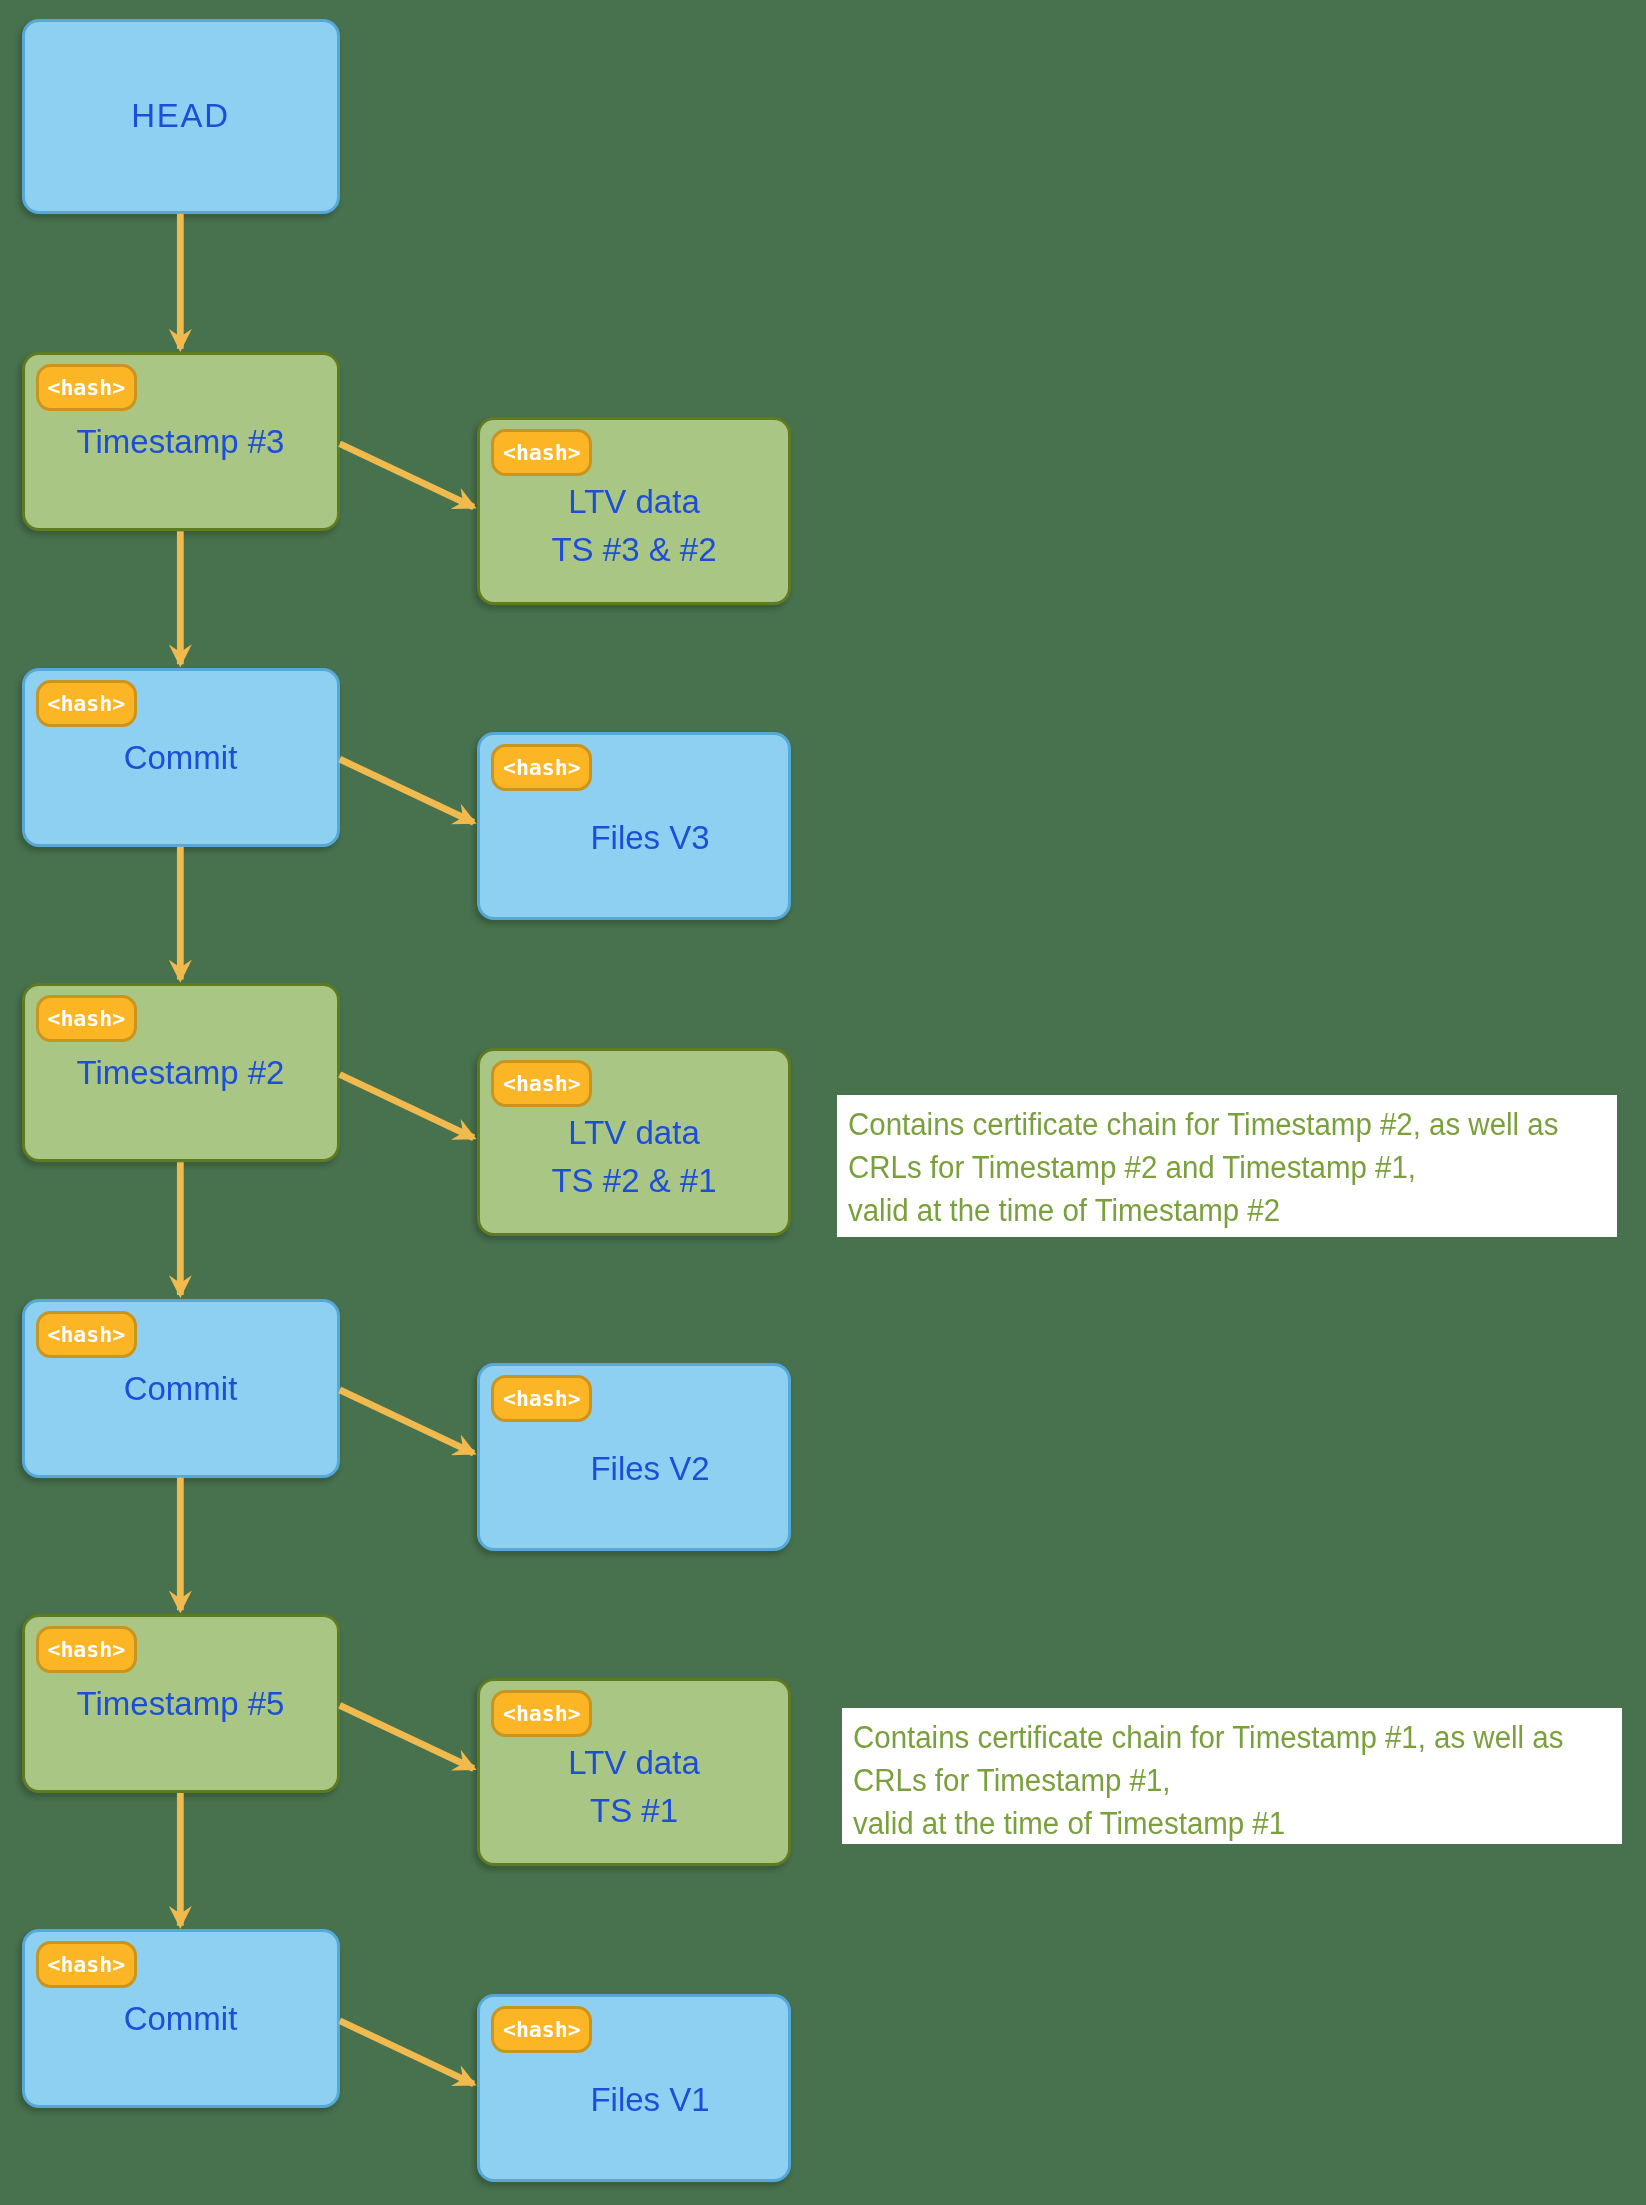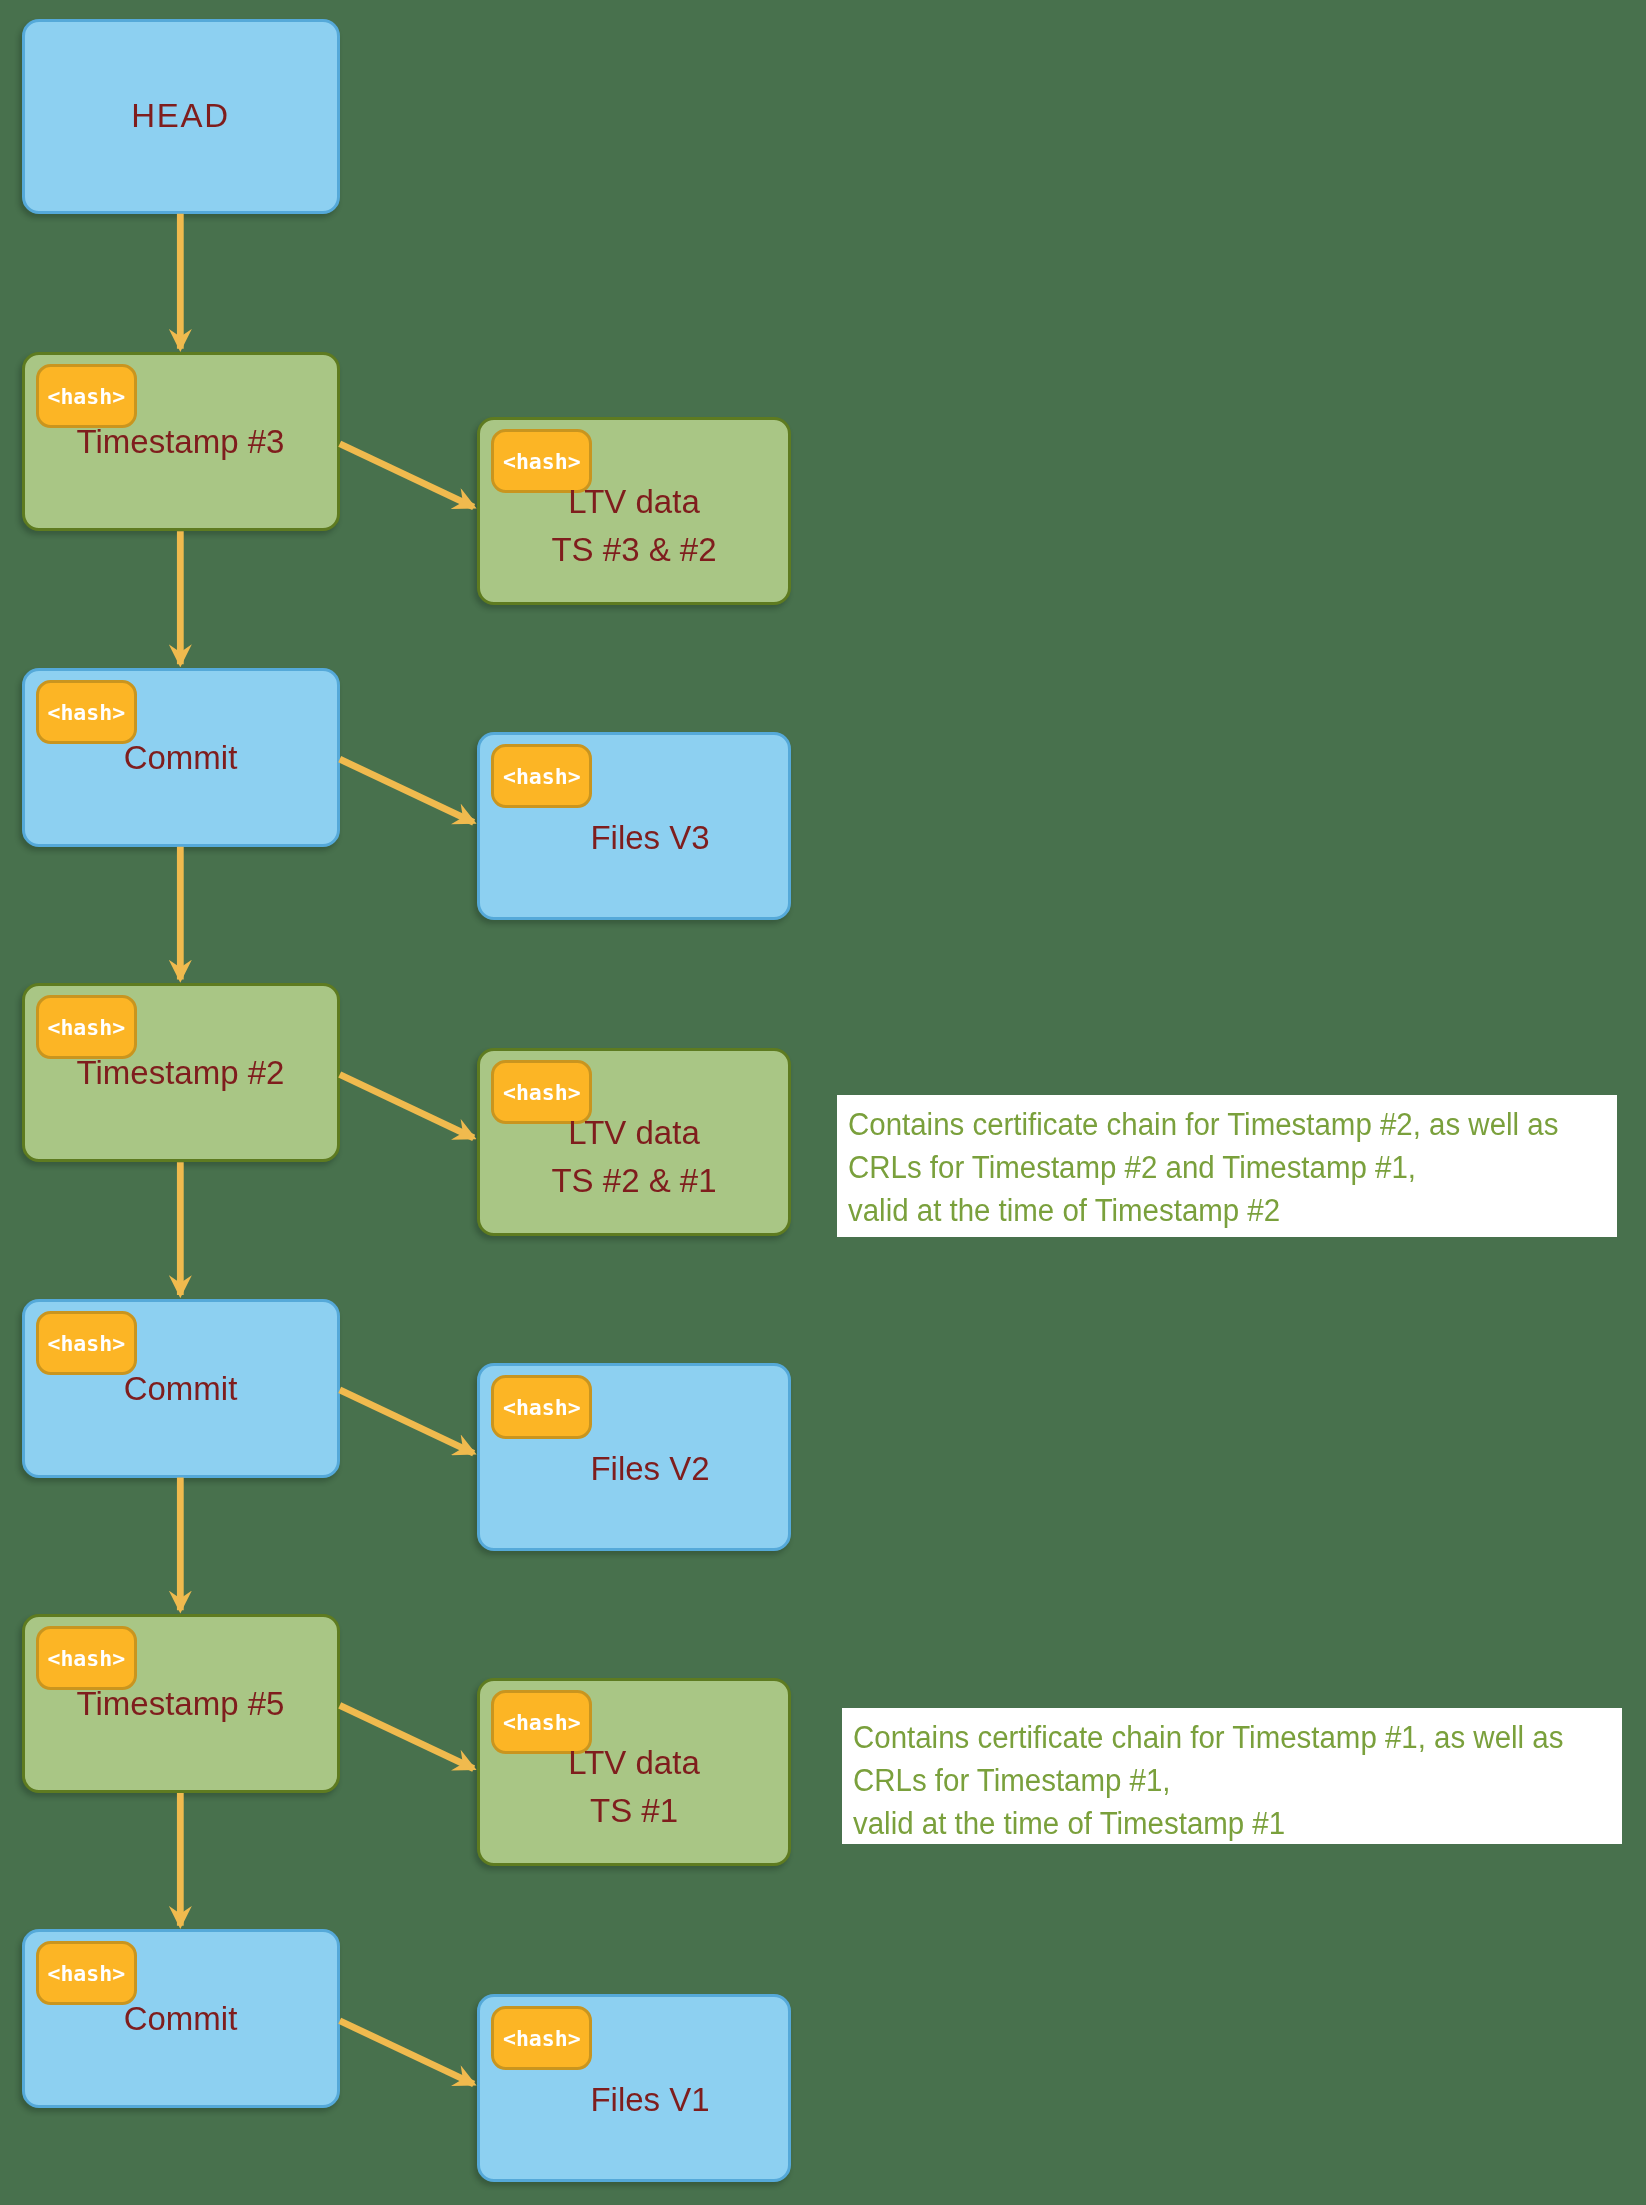--- a/index.html
+++ b/index.html
@@ -18,21 +18,21 @@
     border-radius: 17px;
     box-shadow: -2.3px 4px 5.7px rgba(20,40,25,0.30);
     box-sizing: border-box;
   }
   .box.blue  { background: #8dd0f1; border: 3.4px solid #55a9d9; }
   .box.green { background: #a9c685; border: 3.4px solid #5e7b20; }
 
   .badge {
     position: absolute;
     left: 11.3px; top: 9px;
-    width: 101px; height: 64px;
+    width: 101px; height: 47px;
     background: #fcb525;
     border: 3.4px solid #c9951f;
     border-radius: 14.7px;
     box-sizing: border-box;
     display: flex;
     align-items: center;
     justify-content: center;
   }
   .badge span {
     font-family: "DejaVu Sans Mono", monospace;
@@ -41,21 +41,21 @@
     color: #ffffff;
     white-space: nowrap;
   }
 
   .label {
     position: absolute;
     left: 0; right: 0;
     top: 50%;
     transform: translateY(-50%);
     text-align: center;
-    color: #7f1d1d;
+    color: #1d4ed8;
     font-size: 33px;
     white-space: nowrap;
   }
   .label.head-label { letter-spacing: 1.7px; }
   .label.shift { top: calc(50% + 12.4px); padding-left: 32px; }
   .label.label-2 {
     top: calc(50% + 15.3px);
     line-height: 1.45;
   }
 

